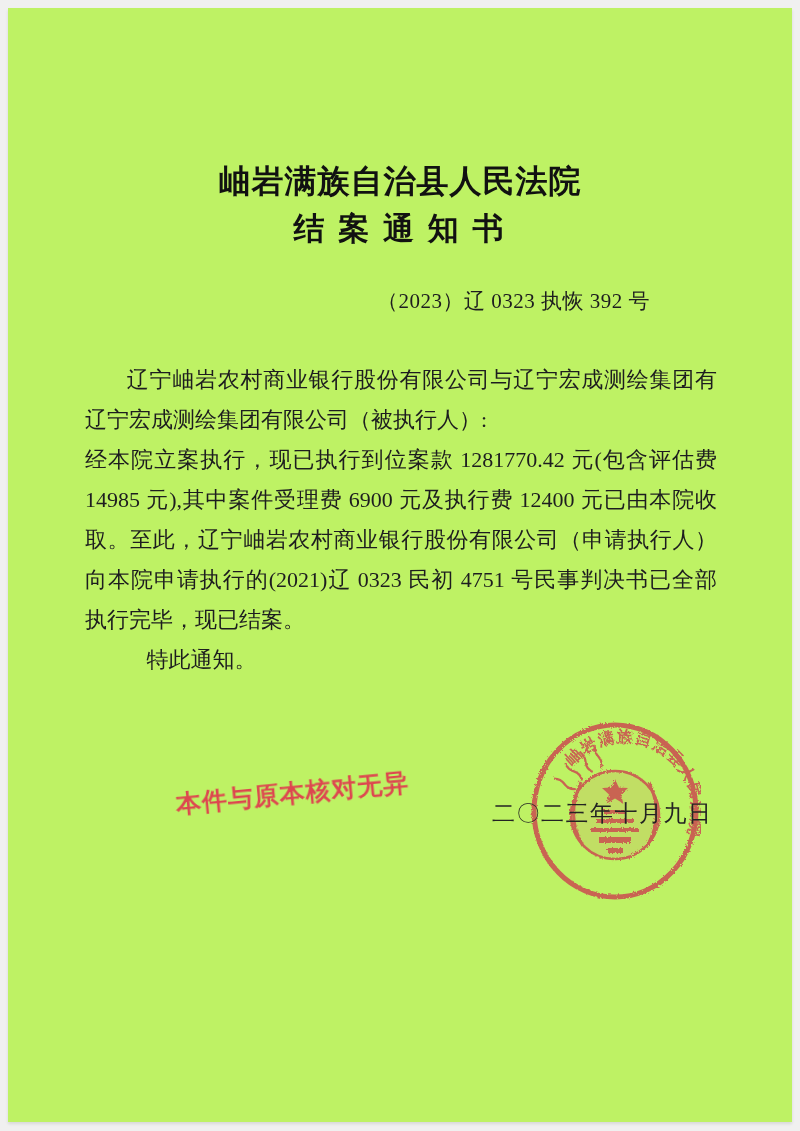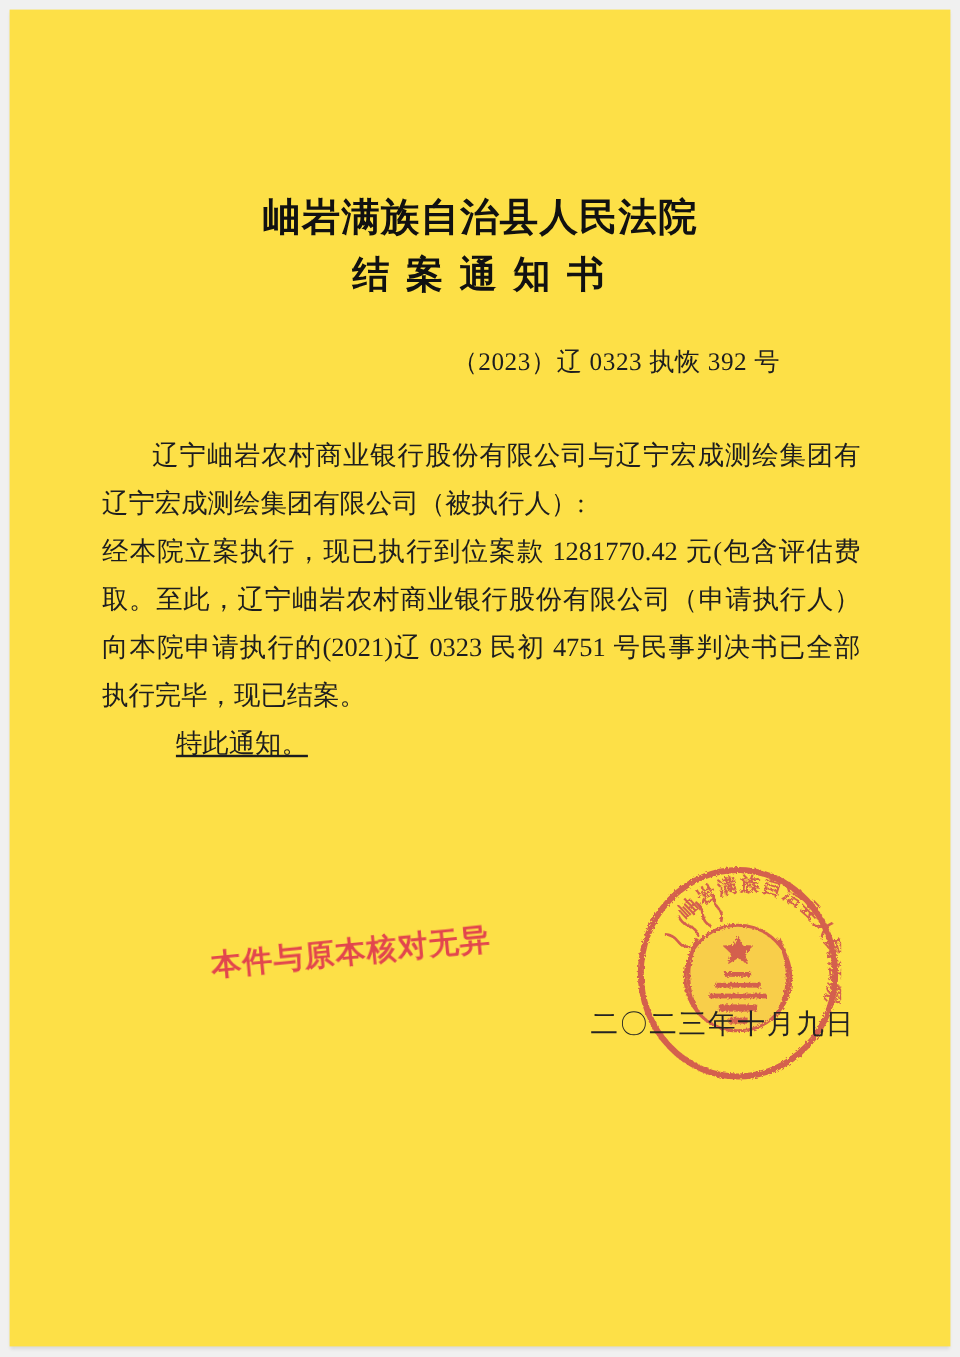--- a/index.html
+++ b/index.html
@@ -6,21 +6,21 @@
   body{
     width:800px;height:1131px;
     background:#f0f0f0;
     position:relative;
     font-family:"Liberation Serif","DejaVu Serif",serif;
     overflow:hidden;
   }
   .paper{
     position:absolute;left:8px;top:8px;
     width:784px;height:1114px;
-    background:#fde047;
+    background:#bef264;
     box-shadow:0 2px 3px rgba(0,0,0,0.10);
   }
   .court-name{
     position:absolute;top:152px;left:0;width:100%;
     text-align:center;
     font-family:"Liberation Sans","DejaVu Sans",sans-serif;
     font-weight:700;
     font-size:32px;
     letter-spacing:1px;
     color:#111;
@@ -49,40 +49,39 @@
     height:40px;line-height:40px;
     font-size:22px;
     white-space:nowrap;
   }
   .line.fill{
     white-space:normal;
     text-align:justify;
     text-align-last:justify;
   }
   .line.indent{text-indent:1.9em;}
-  .line.indent-lg{text-indent:2.8em;text-decoration:underline;}
+  .line.indent-lg{text-indent:2.8em;}
   .verification-stamp{
     position:absolute;left:168px;top:780px;
     font-size:25px;
     font-weight:700;
     letter-spacing:1px;
     color:#e0394e;
     transform:rotate(-5.5deg);
     transform-origin:left center;
     opacity:0.92;
     filter:blur(0.3px);
     z-index:6;
   }
   .notice-date{
     position:absolute;left:484px;top:790px;
     font-size:23px;
     letter-spacing:1.5px;
     color:#232323;
     z-index:5;
-    margin-top:40px;
   }
   .seal{
     position:absolute;left:521px;top:712px;
     width:172px;height:182px;
     z-index:4;
     opacity:0.82;
     filter:blur(0.5px);
   }
 </style>
 </head>
@@ -93,20 +92,21 @@
   <div class="court-name">岫岩满族自治县人民法院</div>
 
   <div class="doc-title">结 案 通 知 书</div>
 
   <div class="case-number">（2023）辽 0323 执恢 392 号</div>
 
   <div class="body-text">
     <div class="line fill indent">辽宁岫岩农村商业银行股份有限公司与辽宁宏成测绘集团有</div>
     <div class="line">辽宁宏成测绘集团有限公司（被执行人）:</div>
     <div class="line fill">经本院立案执行，现已执行到位案款 1281770.42 元(包含评估费</div>
+    <div class="line fill">14985 元),其中案件受理费 6900 元及执行费 12400 元已由本院收</div>
     <div class="line fill">取。至此，辽宁岫岩农村商业银行股份有限公司（申请执行人）</div>
     <div class="line fill">向本院申请执行的(2021)辽 0323 民初 4751 号民事判决书已全部</div>
     <div class="line">执行完毕，现已结案。</div>
     <div class="line indent-lg">特此通知。</div>
   </div>
 
   <div class="verification-stamp">本件与原本核对无异</div>
 
   <div class="notice-date">二〇二三年十月九日</div>
 

